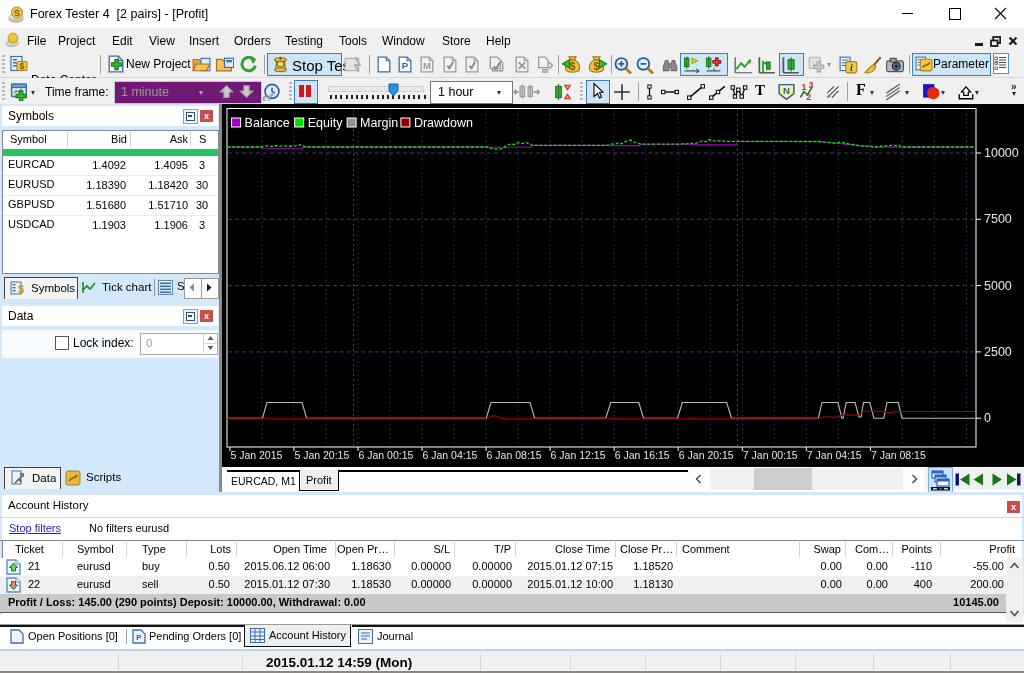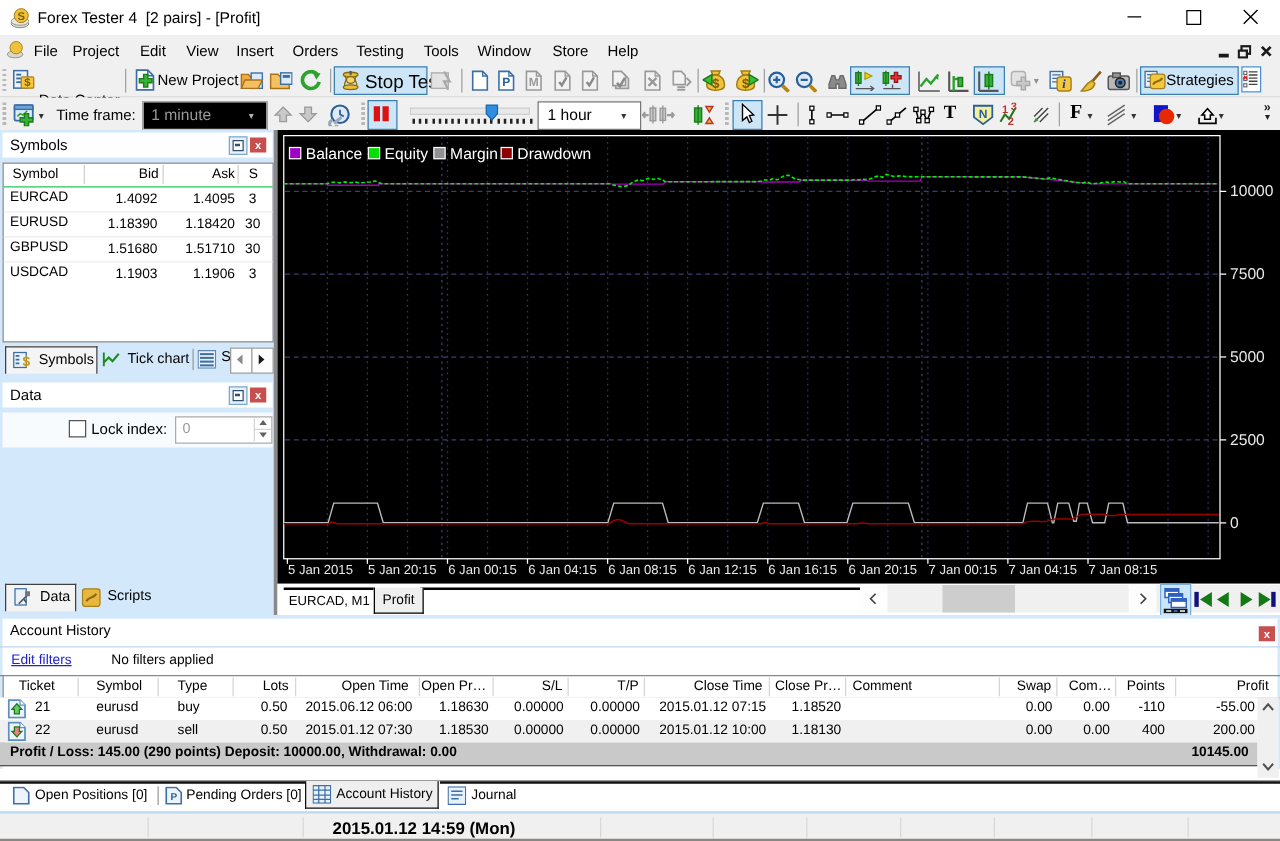--- a/index.html
+++ b/index.html
@@ -228,42 +228,42 @@
       <circle cx="9" cy="8.5" r="1.4" fill="#222"></circle>
     </svg>
 <div class="sep1" style="left:909px;top:3px;height:19px;"></div>
 <div class="abs selbox" style="left:912px;top:1px;width:77px;height:21px;"></div>
 <svg class="abs" style="left:915px;top:3px" width="18" height="18" viewBox="0 0 17 17">
       <rect x="1" y="2" width="9" height="12" fill="#eaf2fb" stroke="#3c6ea5"></rect>
       <path d="M2.5,4.5 h6 M2.5,7 h6 M2.5,9.5 h6" stroke="#3c6ea5" stroke-width="0.9"></path>
       <rect x="5" y="4" width="11" height="11" rx="2" fill="#f5c73d" stroke="#a8801c"></rect>
       <path d="M7,12 C9,8 12,11 14,7" stroke="#8a6a10" stroke-width="1.6" fill="none"></path>
     </svg>
-<span class="abs" style="left:933px;top:5px;font-size:12px;">Strategies</span>
+<span class="abs" style="left:933px;top:5px;font-size:12px;">Parameter</span>
 <div class="abs" style="left:993px;top:1px;width:14px;height:19px;background:#fff;border:1px solid #4a90d9;"></div>
 <svg class="abs" style="left:994px;top:3px" width="13" height="16" viewBox="0 0 13 16">
       <path d="M5,2.5 h7 M5,5 h7 M5,7.5 h7 M5,10 h7 M5,12.5 h7" stroke="#444" stroke-width="1.1"></path>
       <rect x="1" y="2" width="2.5" height="2.5" fill="none" stroke="#555" stroke-width="0.8"></rect>
       <rect x="1" y="7" width="2.5" height="2.5" fill="none" stroke="#555" stroke-width="0.8"></rect>
       <rect x="1" y="12" width="2.5" height="2.5" fill="none" stroke="#555" stroke-width="0.8"></rect>
       <path d="M1,5.5 l3,3 m0,-3 l-3,3" stroke="#cc2222" stroke-width="1"></path>
     </svg>
 </div>
 
 <div class="abs" id="tb2" style="left:0;top:78px;width:1024px;height:26px;background:#f0f0f0;">
 <div class="grip" style="left:2px;top:4px;height:19px;"></div>
 <svg class="abs" style="left:10px;top:5px" width="19" height="18" viewBox="0 0 16 16">
       <rect x="1" y="1" width="13" height="11" rx="1" fill="#dceafa" stroke="#3c6ea5" stroke-width="1.3"></rect>
       <rect x="1" y="1" width="13" height="3" fill="#6fa3d8" stroke="#3c6ea5"></rect>
       <path d="M3,9 l2,-2 l2,1 l3,-3" stroke="#2ca32c" stroke-width="1.1" fill="none"></path>
       <path d="M8,7 h3 v3 h3 v3 h-3 v3 h-3 v-3 h-3 v-3 h3 Z" fill="#35b335" stroke="#1d7a1d"></path>
     </svg>
 <span class="abs" style="left:31px;top:10px;font-size:8px;color:#333;">▾</span>
 <span class="abs" style="left:45px;top:7px;font-size:12px;">Time frame:</span>
-<div class="abs" style="left:114px;top:3px;width:98px;height:21px;background:#000000;border:1px solid #c8c8c8;">
+<div class="abs" style="left:114px;top:3px;width:98px;height:21px;background:#701a75;border:1px solid #c8c8c8;padding-left:48px;">
       <span class="abs" style="left:6px;top:3px;color:#9a9a9a;font-size:12.5px;">1 minute</span>
       <span class="abs" style="left:84px;top:6px;font-size:8px;color:#b0b0b0;">▾</span>
     </div>
 <svg class="abs" style="left:218px;top:5px" width="17" height="17" viewBox="0 0 16 15">
       <path d="M8,2 L14,8 L10.5,8 L10.5,13 L5.5,13 L5.5,8 L2,8 Z" fill="#c9c9c9" stroke="#9a9a9a"></path>
     </svg>
 <svg class="abs" style="left:238px;top:5px" width="17" height="17" viewBox="0 0 16 15">
       <path d="M8,13 L14,7 L10.5,7 L10.5,2 L5.5,2 L5.5,7 L2,7 Z" fill="#c9c9c9" stroke="#9a9a9a"></path>
     </svg>
 <svg class="abs" style="left:262px;top:5px" width="20" height="18" viewBox="0 0 16 15">
@@ -405,21 +405,21 @@
     <div class="abs" style="left:0;top:0;width:100%;height:18px;">
       <span class="abs" style="left:7px;top:2px;">Symbol</span>
       <span class="abs r" style="left:60px;top:2px;width:64px;">Bid</span>
       <span class="abs r" style="left:124px;top:2px;width:61px;">Ask</span>
       <span class="abs" style="left:196px;top:2px;">S</span>
       <div class="abs" style="left:64px;top:1px;width:1px;height:15px;background:#d0d0d0;"></div>
       <div class="abs" style="left:127px;top:1px;width:1px;height:15px;background:#d0d0d0;"></div>
       <div class="abs" style="left:187px;top:1px;width:1px;height:15px;background:#d0d0d0;"></div>
     </div>
     <div class="abs" style="left:0;top:18px;width:100%;">
-      <div style="position:relative;height:19px;border-top:1px solid #22c55e;">
+      <div style="position:relative;height:19px;border-top:7px solid #22c55e;">
         <span class="abs" style="left:5px;top:2px;">EURCAD</span>
           <span class="abs r" style="left:60px;top:3px;width:63px;">1.4092</span>
           <span class="abs r" style="left:124px;top:3px;width:61px;">1.4095</span>
           <span class="abs" style="left:196px;top:3px;">3</span>
       </div>
       <div style="position:relative;height:19px;border-top:1px solid #ececec;">
         <span class="abs" style="left:5px;top:2px;">EURUSD</span>
           <span class="abs r" style="left:60px;top:3px;width:63px;">1.18390</span>
           <span class="abs r" style="left:124px;top:3px;width:61px;">1.18420</span>
           <span class="abs" style="left:193px;top:3px;">30</span>
@@ -660,22 +660,22 @@
 
 <div class="abs" style="left:0;top:492px;width:1024px;height:3px;background:#d3e9fb;"></div>
 
 <div class="abs" style="left:0;top:495px;width:1024px;height:156px;background:#fff;font-size:11px;">
   <div class="abs" style="left:0;top:0;width:2px;height:120px;background:#d3e9fb;"></div>
     <div class="abs" style="left:1022px;top:0;width:2px;height:120px;background:#d3e9fb;"></div>
     <div class="abs" style="left:2px;top:45px;width:1px;height:73px;background:#828790;"></div>
     <div class="abs" style="left:8px;top:4px;font-size:11.5px;">Account History</div>
   <div class="abs" style="left:1007px;top:6px;width:13px;height:12px;background:#c94f4f;color:#fff;font-weight:bold;font-size:9px;text-align:center;line-height:12px;">x</div>
   <div class="abs" style="left:0;top:22px;width:1024px;height:1px;background:#bcd8ee;"></div>
-  <div class="abs" style="left:9px;top:27px;color:#2222cc;text-decoration:underline;">Edit filters</div>
-  <div class="abs" style="left:89px;top:27px;">No filters applied</div>
+  <div class="abs" style="left:9px;top:27px;color:#2222cc;text-decoration:underline;">Stop filters</div>
+  <div class="abs" style="left:89px;top:27px;">No filters eurusd</div>
 
   <div class="abs" style="left:0;top:45px;width:1024px;height:17px;border-top:1px solid #828790;border-bottom:1px solid #c8c8c8;">
     <span class="abs" style="left:15px;top:2px;">Ticket</span>
     <span class="abs" style="left:77px;top:2px;">Symbol</span>
     <span class="abs" style="left:142px;top:2px;text-align:right;">Type</span>
     <span class="abs r" style="left:164px;top:2px;width:67px;">Lots</span>
     <span class="abs r" style="left:230px;top:2px;width:97px;">Open Time</span>
     <span class="abs" style="left:337px;top:2px;">Open Pr…</span>
     <span class="abs r" style="left:400px;top:2px;width:50px;">S/L</span>
     <span class="abs r" style="left:460px;top:2px;width:51px;">T/P</span>

